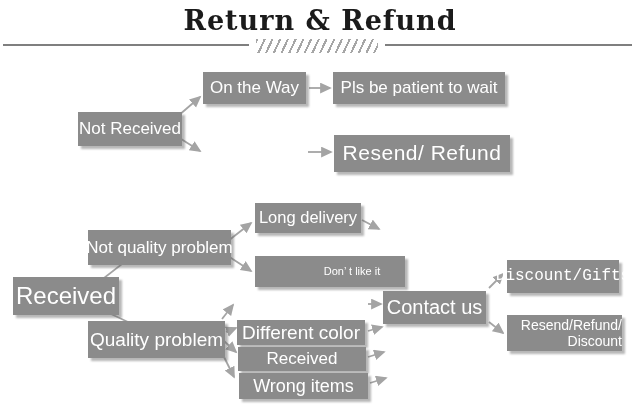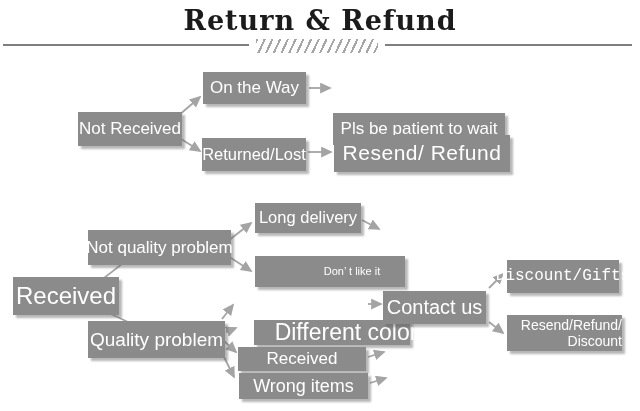--- a/index.html
+++ b/index.html
@@ -34,30 +34,30 @@
   }
   .node{
     position:absolute;
     background:var(--box-bg);color:var(--box-text);
     display:flex;align-items:center;justify-content:center;
     box-shadow:3px 3px 2px rgba(95,95,95,.45);
     white-space:nowrap;line-height:1.05;
   }
   #n-not-received   {left:78px; top:112px;width:104px;height:34px;font-size:17px;}
   #n-on-the-way     {left:203px;top:72px; width:103px;height:32px;font-size:17px;}
-  #n-pls-be-patient {left:333px;top:72px; width:172px;height:32px;font-size:17px;margin-top:41px;}
+  #n-pls-be-patient {left:333px;top:72px; width:172px;height:32px;font-size:17px;}
   #n-returned-lost  {left:202px;top:138px;width:104px;height:33px;font-size:16.5px;}
   #n-resend-refund  {left:334px;top:135px;width:176px;height:37px;font-size:21px;letter-spacing:.5px;}
   #n-received       {left:13px; top:277px;width:106px;height:38px;font-size:24px;}
   #n-not-quality    {left:88px; top:230px;width:143px;height:35px;font-size:17px;}
   #n-quality        {left:88px; top:321px;width:137px;height:37px;font-size:19px;}
   #n-long-delivery  {left:255px;top:203px;width:106px;height:30px;font-size:16.5px;}
   #n-dont-like      {left:255px;top:256px;width:106px;height:31px;font-size:11px;padding-left:44px;}
   #n-broken         {left:236px;top:292px;width:131px;height:25px;font-size:16.5px;}
-  #n-different-color{left:254px;top:320px;width:128px;height:25px;font-size:23px;padding-left:28px;}
+  #n-different-color{left:237px;top:320px;width:128px;height:25px;font-size:19px;}
   #n-shortage       {left:238px;top:347px;width:128px;height:24px;font-size:17px;}
   #n-wrong-items    {left:239px;top:373px;width:129px;height:26px;font-size:18px;}
   #n-contact-us     {left:383px;top:291px;width:103px;height:33px;font-size:20px;}
   #n-discount-gifts {left:507px;top:260px;width:112px;height:33px;font-size:16px;font-family:Liberation Mono, monospace;}
   #n-resend-discount{left:507px;top:315px;width:115px;height:36px;font-size:14px;
                      flex-direction:column;align-items:flex-end;justify-content:center;
                      padding-left:7px;box-sizing:border-box;line-height:16px;}
   .connector-layer{position:absolute;left:0;top:0;width:640px;height:411px;pointer-events:none;}
   .arrow{stroke:var(--arrow);stroke-width:1.8;fill:none;}
   .plain-line{stroke:var(--arrow);stroke-width:1.6;fill:none;}
@@ -98,21 +98,20 @@
     <line class="arrow" x1="368" y1="331" x2="382" y2="327" marker-end="url(#ah)"></line>
     <line class="arrow" x1="368" y1="357" x2="384" y2="352" marker-end="url(#ah)"></line>
     <line class="arrow" x1="370" y1="383" x2="386" y2="378" marker-end="url(#ah)"></line>
     <line class="arrow" x1="489" y1="288" x2="503" y2="274" marker-end="url(#ah)"></line>
     <line class="arrow" x1="489" y1="322" x2="503" y2="333" marker-end="url(#ah)"></line>
   </svg>
 
   <div class="node" id="n-not-received">Not Received</div>
   <div class="node" id="n-on-the-way">On the Way</div>
   <div class="node" id="n-pls-be-patient">Pls be patient to wait</div>
-  <div class="node" id="n-returned-lost">Returned/Lost</div>
   <div class="node" id="n-resend-refund">Resend/ Refund</div>
   <div class="node" id="n-received">Received</div>
   <div class="node" id="n-not-quality">Not quality problem</div>
   <div class="node" id="n-quality">Quality problem</div>
   <div class="node" id="n-long-delivery">Long delivery</div>
   <div class="node" id="n-dont-like">Don’ t like it</div>
   <div class="node" id="n-different-color">Different color</div>
   <div class="node" id="n-shortage">Received</div>
   <div class="node" id="n-wrong-items">Wrong items</div>
   <div class="node" id="n-contact-us">Contact us</div>

